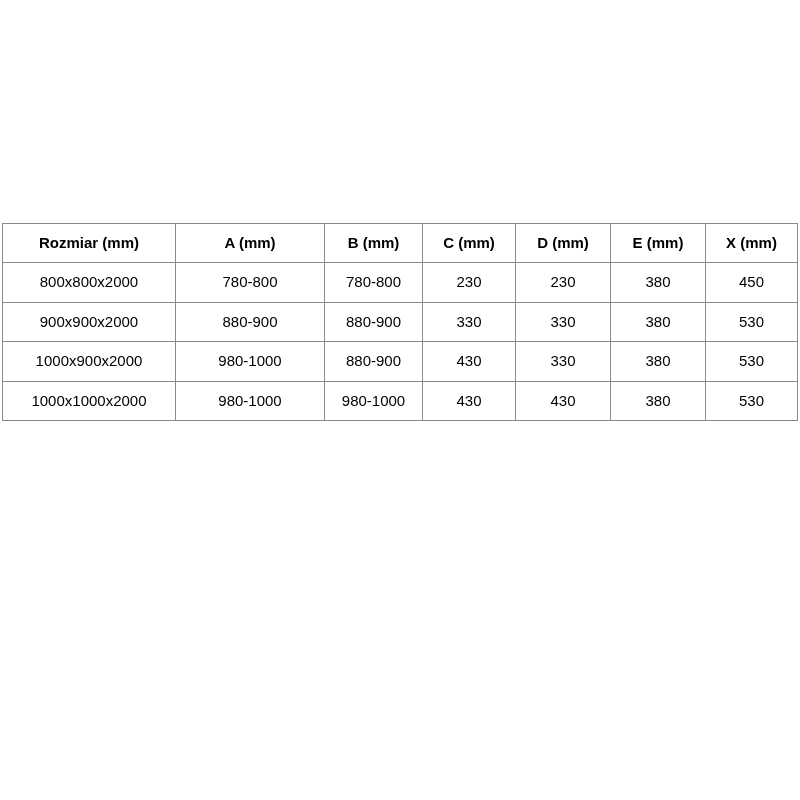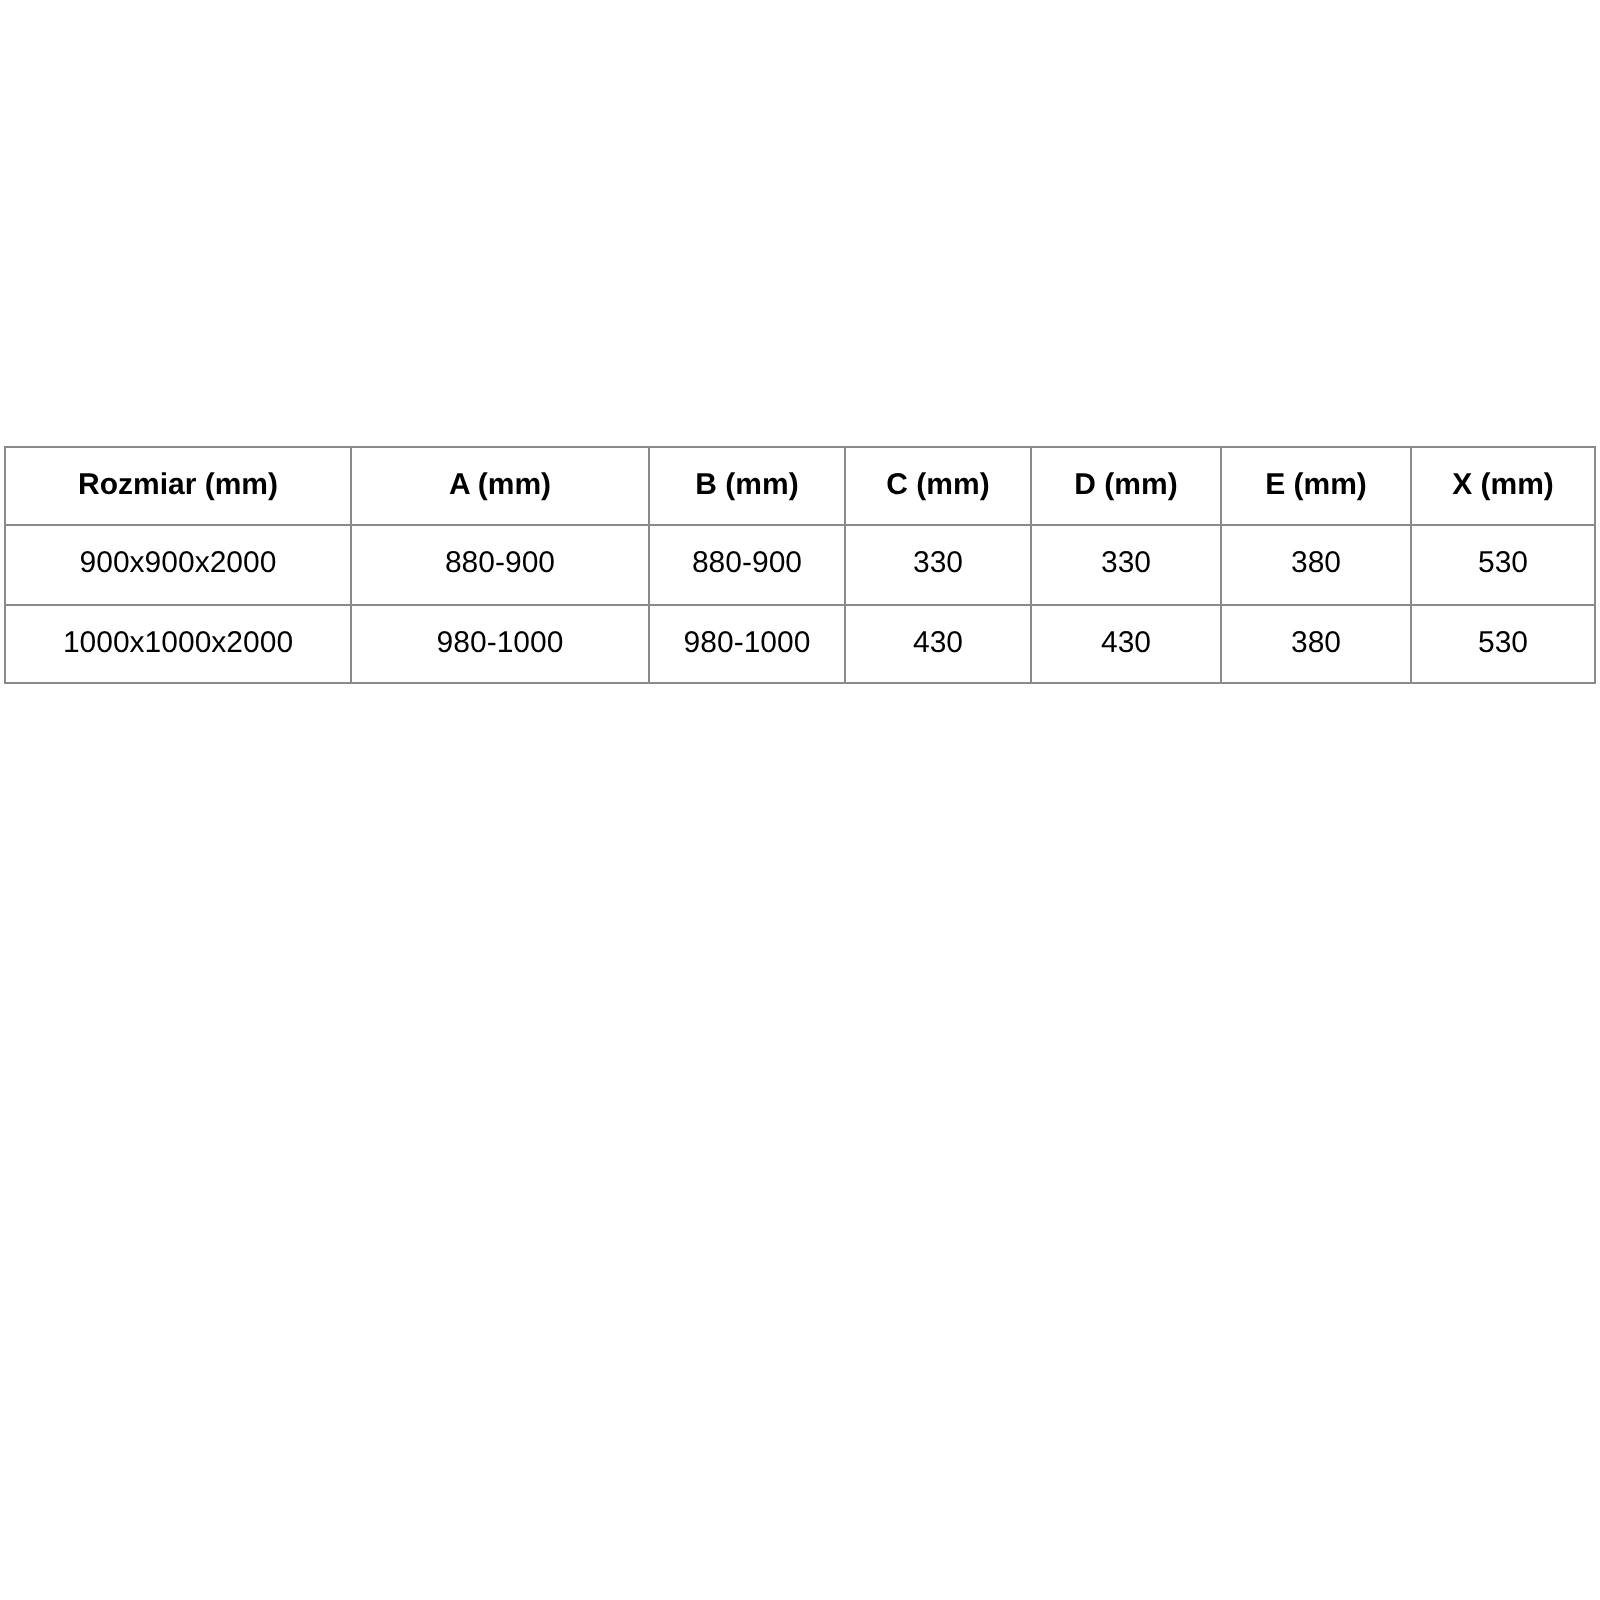--- a/index.html
+++ b/index.html
@@ -72,24 +72,42 @@
           <th>A (mm)</th>
           <th>B (mm)</th>
           <th>C (mm)</th>
           <th>D (mm)</th>
           <th>E (mm)</th>
           <th>X (mm)</th>
         </tr>
     </thead>
     <tbody>
         <tr>
+          <td>800x800x2000</td>
+          <td>780-800</td>
+          <td>780-800</td>
+          <td>230</td>
+          <td>230</td>
+          <td>380</td>
+          <td>450</td>
+        </tr>
+        <tr>
           <td>900x900x2000</td>
           <td>880-900</td>
           <td>880-900</td>
           <td>330</td>
+          <td>330</td>
+          <td>380</td>
+          <td>530</td>
+        </tr>
+        <tr>
+          <td>1000x900x2000</td>
+          <td>980-1000</td>
+          <td>880-900</td>
+          <td>430</td>
           <td>330</td>
           <td>380</td>
           <td>530</td>
         </tr>
         <tr>
           <td>1000x1000x2000</td>
           <td>980-1000</td>
           <td>980-1000</td>
           <td>430</td>
           <td>430</td>

